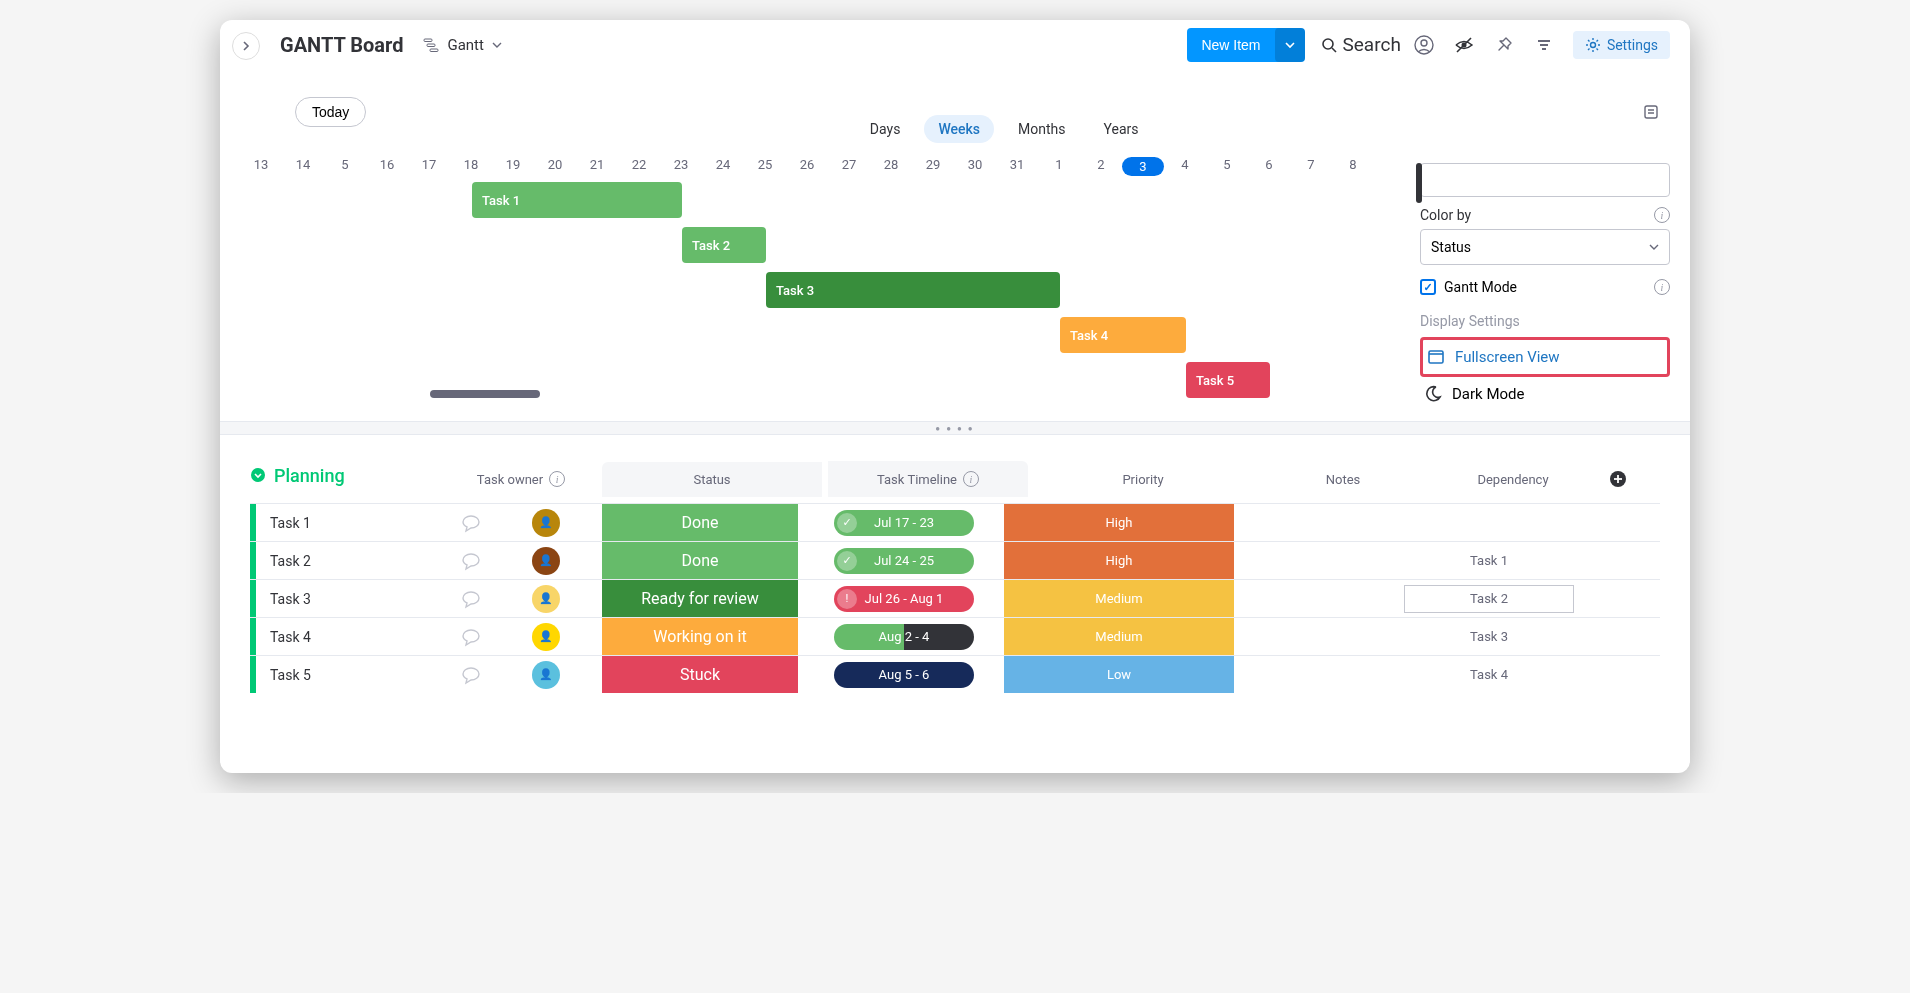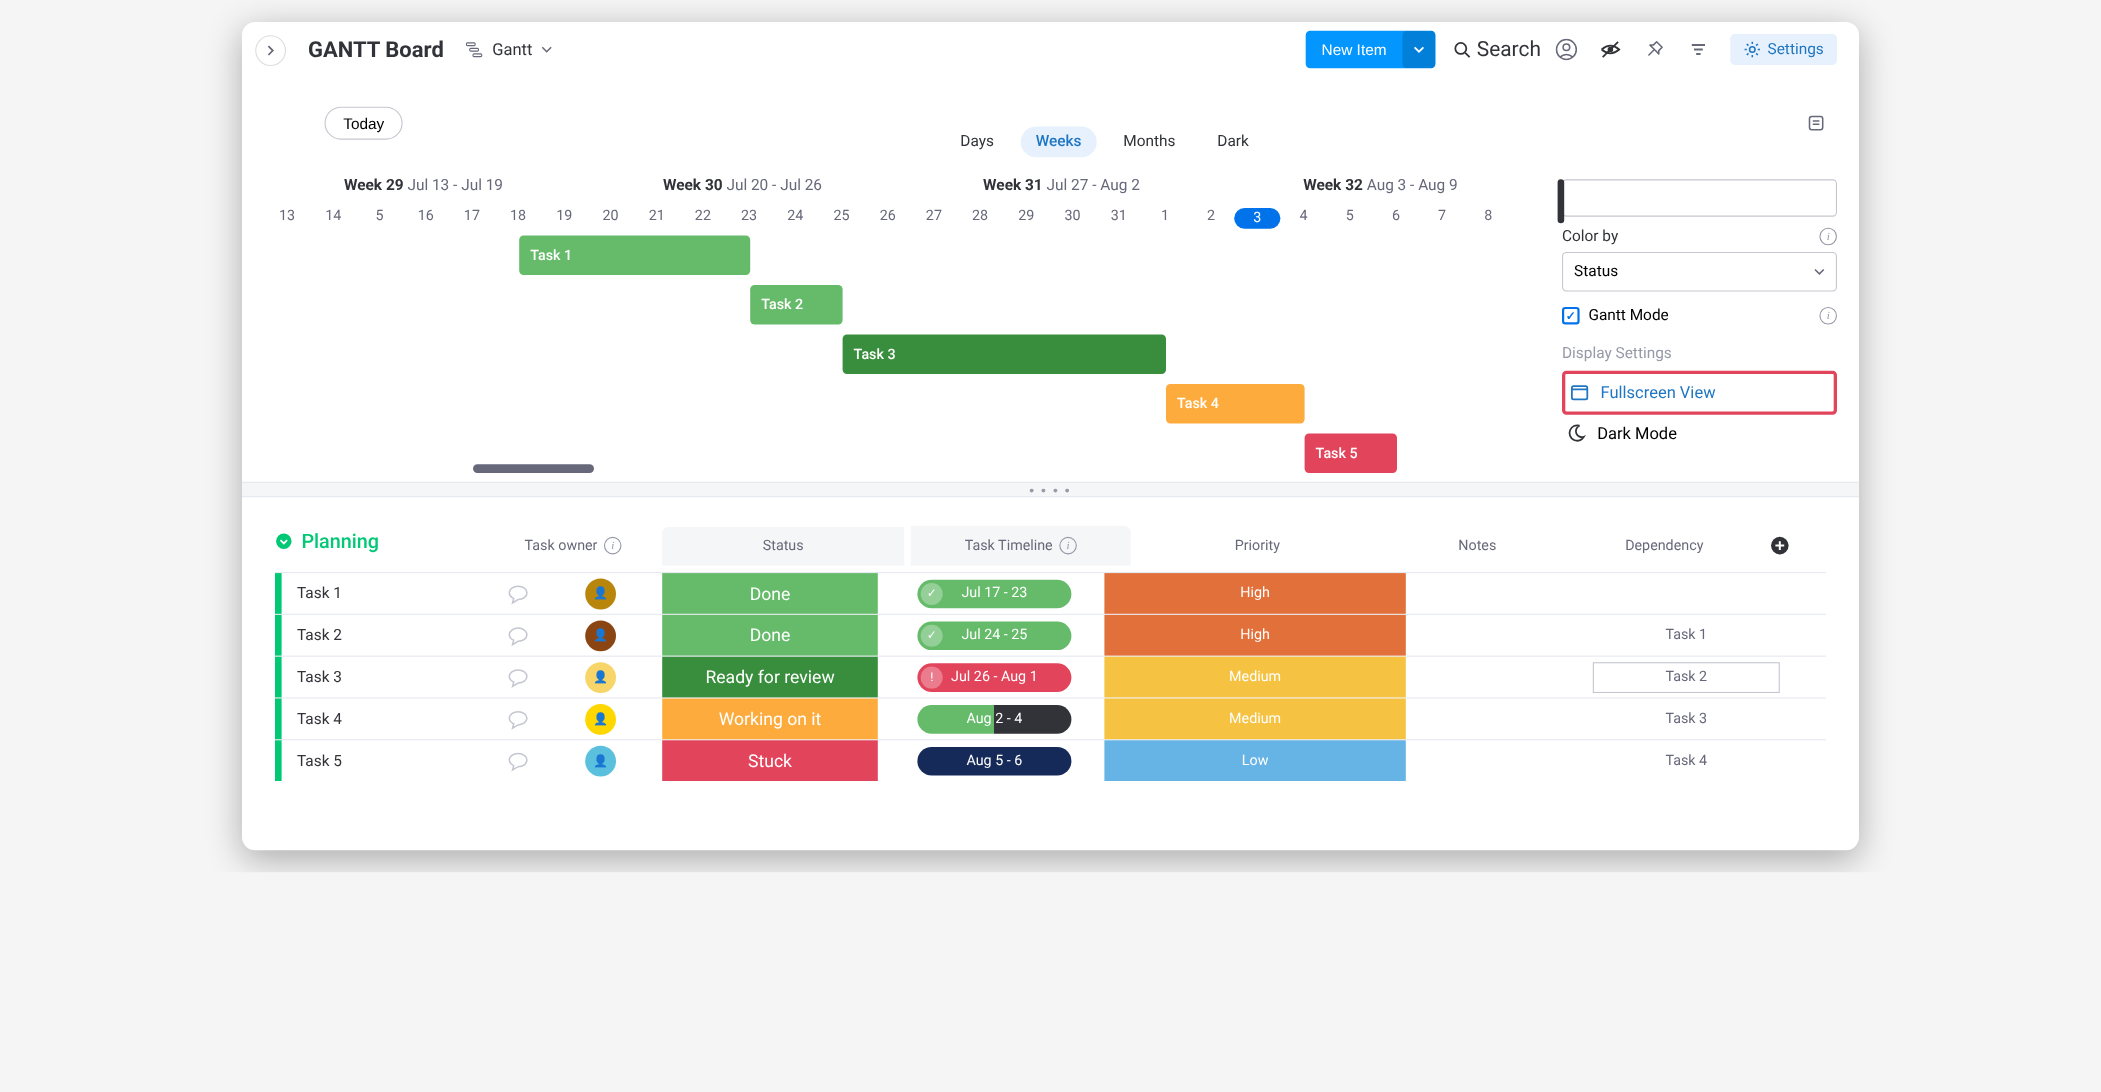--- a/index.html
+++ b/index.html
@@ -53,21 +53,21 @@
 .col-headers > div { text-align: center; }
 .task-row { display: flex; align-items: center; height: 38px; border-top: 1px solid #e6e9ef; }
 .row-accent { width: 6px; height: 100%; background: #00c875; }
 .task-name { width: 190px; padding-left: 14px; font-size: 14px; color: #323338; text-align: left; }
 .comment-col { width: 50px; display: flex; justify-content: center; }
 .owner-col { width: 100px; display: flex; justify-content: center; }
 .status-col { width: 196px; height: 100%; display: flex; align-items: center; justify-content: center; color: #fff; font-size: 16px; margin-right: 6px; margin-left: 6px; }
 .timeline-col { width: 200px; display: flex; align-items: center; justify-content: center; }
 .timeline-pill { height: 26px; border-radius: 13px; display: flex; align-items: center; color: #fff; font-size: 13px; padding: 0 4px; min-width: 140px; justify-content: center; position: relative; }
 .timeline-pill .icon { width: 20px; height: 20px; border-radius: 50%; background: rgba(255,255,255,0.3); display: flex; align-items: center; justify-content: center; font-size: 11px; margin-right: 6px; position: absolute; left: 3px; }
-.priority-col { width: 274px; height: 100%; display: flex; align-items: center; justify-content: center; color: #fff; font-size: 13px; }
+.priority-col { width: 230px; height: 100%; display: flex; align-items: center; justify-content: center; color: #fff; font-size: 13px; }
 .notes-col { width: 170px; }
 .dep-col { width: 170px; text-align: center; font-size: 13px; color: #676879; }
 .dep-col.boxed { border: 1px solid #c5c7d0; height: 28px; display: flex; align-items: center; justify-content: center; }
 .add-col { width: 40px; display: flex; justify-content: center; cursor: pointer; }
 .chat-icon { width: 22px; height: 22px; }
 .avatar { width: 28px; height: 28px; border-radius: 50%; display:flex; align-items:center; justify-content:center; color:#fff; font-size:11px; font-weight:600; }
 svg { display: block; }
 .info-circle { width:16px; height:16px; border:1px solid #9699a6; border-radius:50%; display:inline-flex; align-items:center; justify-content:center; font-size:10px; color:#9699a6; font-style:italic; font-family: serif; }
 </style>
 </head>
@@ -144,39 +144,33 @@
       <span>Settings</span>
     </div>
   </div>
 
   <div class="controls">
     <button class="today-btn">Today</button>
     <div class="scale-tabs">
       <div class="scale-tab">Days</div>
       <div class="scale-tab active">Weeks</div>
       <div class="scale-tab">Months</div>
-      <div class="scale-tab">Dark</div>
+      <div class="scale-tab">Years</div>
     </div>
     <div class="export-btn">
       <svg width="18" height="18" viewBox="0 0 18 18">
           <rect x="3" y="3" width="12" height="12" rx="2" stroke="#676879" stroke-width="1.4" fill="none"></rect>
           <line x1="6" y1="7" x2="12" y2="7" stroke="#676879" stroke-width="1.4"></line>
           <line x1="6" y1="10" x2="12" y2="10" stroke="#676879" stroke-width="1.4"></line>
         </svg>
     </div>
   </div>
 
   <div class="gantt-area">
     <div class="gantt-main">
-      <div class="week-header">
-        <div class="week-col"><span class="wk">Week 29</span> <span class="range">Jul 13 - Jul 19</span></div>
-        <div class="week-col"><span class="wk">Week 30</span> <span class="range">Jul 20 - Jul 26</span></div>
-        <div class="week-col"><span class="wk">Week 31</span> <span class="range">Jul 27 - Aug 2</span></div>
-        <div class="week-col"><span class="wk">Week 32</span> <span class="range">Aug 3 - Aug 9</span></div>
-      </div>
       <div class="day-header" id="day-header">
           <div class="day-cell">13</div>
           <div class="day-cell">14</div>
           <div class="day-cell">5</div>
           <div class="day-cell">16</div>
           <div class="day-cell">17</div>
           <div class="day-cell">18</div>
           <div class="day-cell">19</div>
           <div class="day-cell">20</div>
           <div class="day-cell">21</div>

